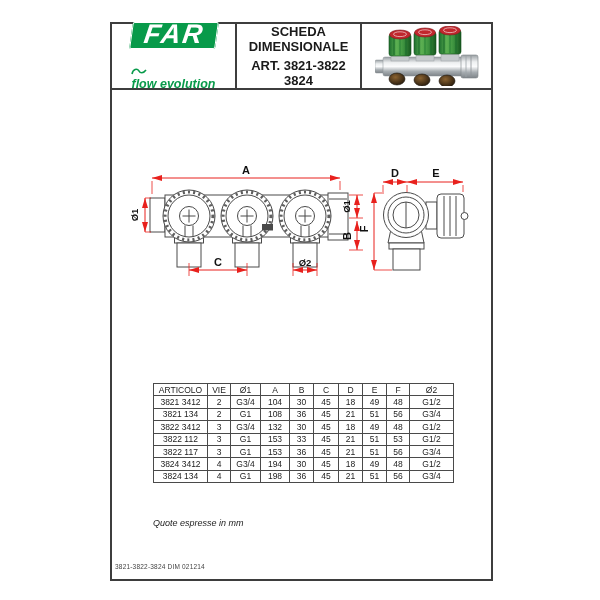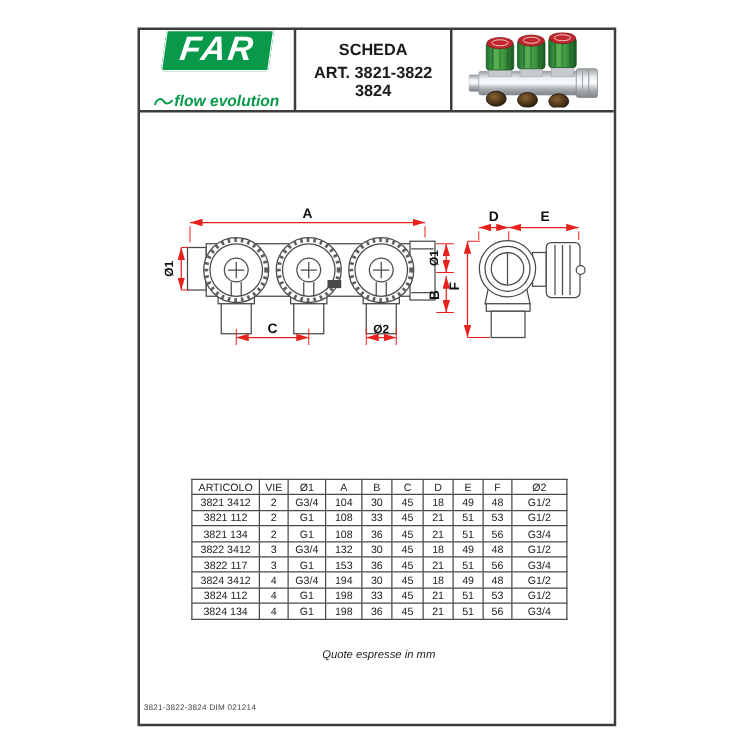--- a/index.html
+++ b/index.html
@@ -17,41 +17,41 @@
   .logo-cell{width:125px;border-right:2px solid #3d3d3d;display:flex;flex-direction:column;
              align-items:center;justify-content:center;}
   .title-cell{width:125px;border-right:2px solid #3d3d3d;display:flex;flex-direction:column;
               align-items:center;justify-content:center;text-align:center;}
   .photo-cell{flex:1;display:flex;align-items:center;justify-content:center;}
   .logo-box{width:86px;height:33px;background:var(--brand-green);transform:skewX(-8deg);
             display:flex;align-items:center;justify-content:center;border-radius:2px;
             box-shadow:0 0 0 1px #fff inset;}
   .logo-box span{color:#fff;font-weight:bold;font-style:italic;font-size:27px;letter-spacing:2px;
                  line-height:1;transform:translateY(-1px);}
-  .tagline{display:flex;align-items:center;margin-top:17px;color:var(--brand-green);
-           font-style:italic;font-size:12.5px;font-weight:bold;white-space:nowrap;}
+  .tagline{display:flex;margin-top:17px;color:var(--brand-green);
+           font-style:italic;font-size:12.5px;font-weight:bold;white-space:nowrap;flex-direction:column;}
   .title-line{font-weight:bold;font-size:13px;line-height:1.18;}
   .title-line.art{margin-top:3px;}
   
   .drawing{position:absolute;left:110px;top:150px;width:381px;height:160px;}
   .part{stroke:var(--line-dark);fill:#fff;stroke-width:1;}
   .partline{stroke:var(--line-dark);fill:none;stroke-width:1;}
   .knurl{stroke:#5f5f5f;fill:none;stroke-width:3.2;stroke-dasharray:2.1 3.2;}
   .dim{stroke:var(--dimension-red);stroke-width:1;fill:none;}
   .ext{stroke:var(--dimension-red);stroke-width:0.8;fill:none;}
   .arrowhead{fill:var(--dimension-red);}
   .dimlabel{font:bold 11px "Liberation Sans",sans-serif;fill:#111;}
   .dimlabel.small{font-size:9.5px;}
   
   .dim-table{position:absolute;left:153px;top:383px;border-collapse:collapse;table-layout:fixed;
              width:300px;}
   .dim-table th,.dim-table td{border:1px solid #4a4a4a;font-size:8.5px;font-weight:normal;
              text-align:center;vertical-align:middle;height:11.4px;padding:0;color:#222;
              overflow:hidden;white-space:nowrap;}
-  .caption{position:absolute;left:153px;top:518px;width:300px;text-align:center;
+  .caption{position:absolute;left:153px;top:518px;width:300px;
            font-style:italic;font-size:9px;color:#222;}
   .footer-note{position:absolute;left:115px;top:563px;font-size:6.5px;color:#444;
                letter-spacing:.2px;}
 </style>
 </head>
 <body>
 
 <div class="page">
   <div class="frame">
 
@@ -63,20 +63,21 @@
         <div class="tagline">
           <svg width="16" height="11" viewBox="0 0 16 11">
             <path d="M1,8 C2,3 6,2 8,5 C9,7 12,8 15,4" stroke="#089a4a" stroke-width="1.6" fill="none"></path>
           </svg>
           <span>flow evolution</span>
         </div>
       </div>
 
       <div class="hcell title-cell">
         <div class="title-line">SCHEDA</div>
+        <div class="title-line">DIMENSIONALE</div>
         <div class="title-line art">ART. 3821-3822</div>
         <div class="title-line">3824</div>
       </div>
 
       <div class="hcell photo-cell">
         <svg width="104" height="60" viewBox="0 0 104 60">
           <defs>
             <linearGradient id="chrome" x1="0" y1="0" x2="0" y2="1">
               <stop offset="0" stop-color="#9aa0a4"></stop>
                 <stop offset="0.3" stop-color="#eef0f1"></stop>
@@ -312,32 +313,20 @@
           <td>G3/4</td>
           <td>104</td>
           <td>30</td>
           <td>45</td>
           <td>18</td>
           <td>49</td>
           <td>48</td>
           <td>G1/2</td>
         </tr>
         <tr>
-          <td>3821 112</td>
-          <td>2</td>
-          <td>G1</td>
-          <td>108</td>
-          <td>33</td>
-          <td>45</td>
-          <td>21</td>
-          <td>51</td>
-          <td>53</td>
-          <td>G1/2</td>
-        </tr>
-        <tr>
           <td>3821 134</td>
           <td>2</td>
           <td>G1</td>
           <td>108</td>
           <td>36</td>
           <td>45</td>
           <td>21</td>
           <td>51</td>
           <td>56</td>
           <td>G3/4</td>
@@ -348,20 +337,32 @@
           <td>G3/4</td>
           <td>132</td>
           <td>30</td>
           <td>45</td>
           <td>18</td>
           <td>49</td>
           <td>48</td>
           <td>G1/2</td>
         </tr>
         <tr>
+          <td>3822 112</td>
+          <td>3</td>
+          <td>G1</td>
+          <td>153</td>
+          <td>33</td>
+          <td>45</td>
+          <td>21</td>
+          <td>51</td>
+          <td>53</td>
+          <td>G1/2</td>
+        </tr>
+        <tr>
           <td>3822 117</td>
           <td>3</td>
           <td>G1</td>
           <td>153</td>
           <td>36</td>
           <td>45</td>
           <td>21</td>
           <td>51</td>
           <td>56</td>
           <td>G3/4</td>
@@ -372,32 +373,20 @@
           <td>G3/4</td>
           <td>194</td>
           <td>30</td>
           <td>45</td>
           <td>18</td>
           <td>49</td>
           <td>48</td>
           <td>G1/2</td>
         </tr>
         <tr>
-          <td>3824 112</td>
-          <td>4</td>
-          <td>G1</td>
-          <td>198</td>
-          <td>33</td>
-          <td>45</td>
-          <td>21</td>
-          <td>51</td>
-          <td>53</td>
-          <td>G1/2</td>
-        </tr>
-        <tr>
           <td>3824 134</td>
           <td>4</td>
           <td>G1</td>
           <td>198</td>
           <td>36</td>
           <td>45</td>
           <td>21</td>
           <td>51</td>
           <td>56</td>
           <td>G3/4</td>

